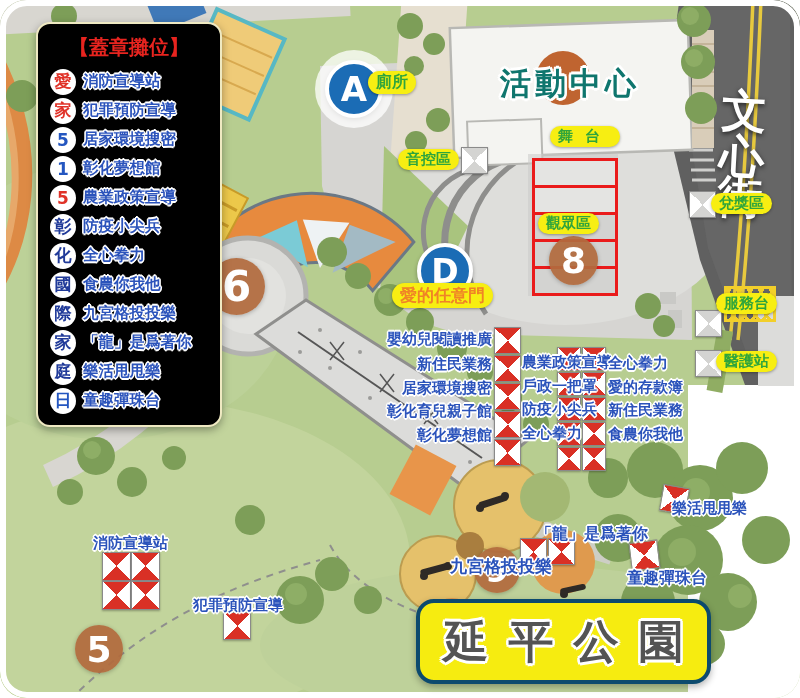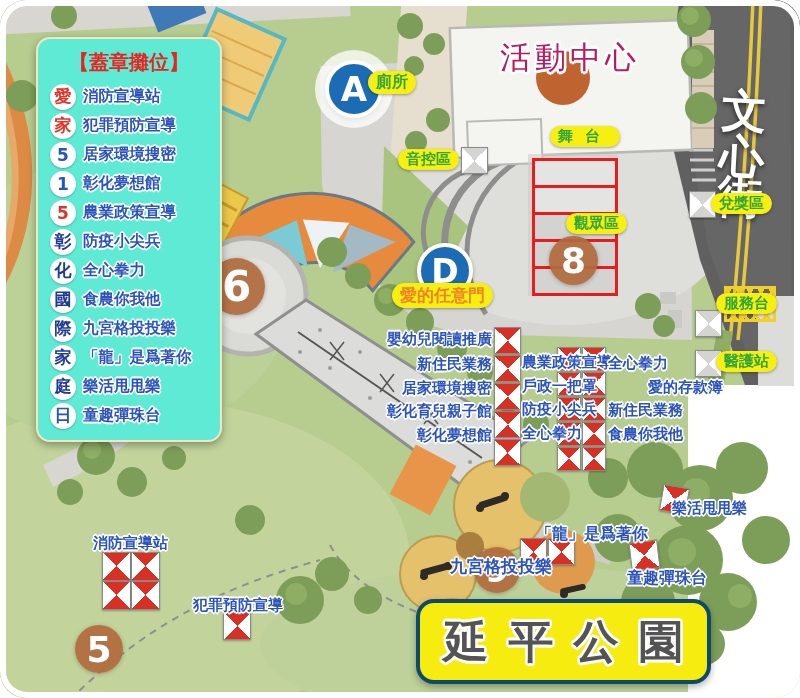--- a/index.html
+++ b/index.html
@@ -7,23 +7,23 @@
          font-family:"DejaVu Sans","Liberation Sans",sans-serif;}
   .bg{position:absolute;left:0;top:0;width:800px;height:698px;}
 
   
   .ow{text-shadow:-1px -1px 0 #fff,1px -1px 0 #fff,-1px 1px 0 #fff,1px 1px 0 #fff,
       -1.6px 0 0 #fff,1.6px 0 0 #fff,0 -1.6px 0 #fff,0 1.6px 0 #fff;}
   .ow2{text-shadow:-2px -2px 0 #fff,2px -2px 0 #fff,-2px 2px 0 #fff,2px 2px 0 #fff,
       -2.6px 0 0 #fff,2.6px 0 0 #fff,0 -2.6px 0 #fff,0 2.6px 0 #fff;}
 
   
-  .legend{position:absolute;left:36px;top:22px;width:182px;background:#5eead4;
+  .legend{position:absolute;left:36px;top:22px;width:182px;background:#000000;
           border-radius:14px;border:2px solid #efe9c2;box-shadow:0 3px 8px rgba(0,0,0,.35);
-          padding:8px 0 10px 0;z-index:6;margin-top:15px;}
+          padding:8px 0 10px 0;z-index:6;}
   .legend-title{text-align:center;font-size:20px;font-weight:bold;color:#e8241f;margin:2px 0 6px;}
   .lrow{display:flex;align-items:center;gap:7px;padding:1.5px 0 1.5px 12px;height:26px;}
   .badge{width:26px;height:26px;border-radius:50%;background:#fff;flex:0 0 26px;
          display:flex;align-items:center;justify-content:center;
          font-size:17px;font-weight:bold;box-shadow:0 1px 2px rgba(0,0,0,.25);}
   .llabel{font-size:15.5px;font-weight:bold;color:#2b53bb;white-space:nowrap;}
 
   
   .pill{position:absolute;background:#f7ee12;border-radius:999px;padding:1px 8px;
         font-size:15px;font-weight:bold;color:#2fa53c;white-space:nowrap;
@@ -58,52 +58,52 @@
   
   .crosshatch{position:absolute;left:724px;top:286px;width:46px;height:30px;
       border:3px solid #f2cf2a;z-index:4;
       background:repeating-linear-gradient(55deg,transparent 0 6px,#f2cf2a 6px 9px),
                  repeating-linear-gradient(-55deg,transparent 0 6px,#f2cf2a 6px 9px);}
 
   
   .street{position:absolute;left:714px;top:50px;writing-mode:vertical-rl;
           font-size:45px;font-weight:bold;color:#fff;letter-spacing:44px;
           text-shadow:0 2px 5px rgba(0,0,0,.65);transform:rotate(3deg);z-index:3;}
-  .building-label{position:absolute;left:470px;top:37px;width:200px;text-align:center;
-          font-size:31px;font-weight:normal;color:#be185d;letter-spacing:4px;z-index:3;}
+  .building-label{position:absolute;left:470px;top:63px;width:200px;text-align:center;
+          font-size:31px;font-weight:bold;color:#0f766e;letter-spacing:4px;z-index:3;}
   .banner{position:absolute;left:416px;top:599px;width:287px;height:77px;background:#f6ec10;
           border:4px solid #0c4a6e;border-radius:18px;box-shadow:0 3px 7px rgba(0,0,0,.3);
           display:flex;align-items:center;justify-content:center;z-index:7;}
   .banner-text{font-size:45px;font-weight:bold;color:#545454;letter-spacing:20px;
           text-indent:20px;}
 
   
   .marker-a{left:325px;top:60px;width:50px;height:50px;font-size:34px;}
   .marker-d{left:417px;top:243px;width:48px;height:48px;font-size:33px;box-shadow:0 2px 4px rgba(0,0,0,.3);}
   .pill-toilet{left:368px;top:71px;font-size:16px;}
   .pill-sound{left:398px;top:149px;}
   .tent-sound{position:absolute;left:461px;top:147px;z-index:5;}
   .pill-stage{left:550px;top:126px;letter-spacing:12px;}
-  .pill-audience{left:538px;top:213px;z-index:7;margin-left:28px;}
+  .pill-audience{left:538px;top:213px;z-index:7;}
   .pill-prize{left:711px;top:193px;}
   .tent-prize{position:absolute;left:689px;top:191px;z-index:5;}
   .pill-service{left:716px;top:293px;}
   .tent-service{position:absolute;left:695px;top:310px;z-index:5;}
   .pill-medical{left:716px;top:351px;}
   .tent-medical{position:absolute;left:695px;top:350px;z-index:5;}
   .pill-door{left:392px;top:283px;font-size:17px;}
   .n5{left:75px;top:625px;width:48px;height:48px;font-size:36px;}
   .n6{left:208px;top:258px;width:57px;height:57px;font-size:42px;}
   .n8{left:549px;top:236px;width:49px;height:49px;font-size:36px;}
   .n9{left:474px;top:547px;width:46px;height:46px;font-size:34px;}
 
   .bl0{right:308px;top:330px;} .bl1{right:308px;top:355px;} .bl2{right:308px;top:379px;}
   .bl3{right:308px;top:402px;} .bl4{right:308px;top:426px;}
   .bm0{left:522px;top:353px;} .bm1{left:522px;top:377px;} .bm2{left:522px;top:400px;} .bm3{left:522px;top:424px;}
-  .br0{left:608px;top:354px;} .br1{left:642px;top:378px;padding-left:6px;} .br2{left:608px;top:401px;} .br3{left:608px;top:425px;}
+  .br0{left:608px;top:354px;} .br1{left:608px;top:378px;} .br2{left:608px;top:401px;} .br3{left:608px;top:425px;}
   .tcol-left{left:494px;top:327px;}
   .tgrid-mid{left:557px;top:347px;}
   .tgrid-mid .tent{width:22px;height:22px;}
 
   .fire-label{left:93px;top:534px;}
   .fire-grid{position:absolute;left:102px;top:552px;display:grid;grid-template-columns:repeat(2,1fr);gap:0;z-index:5;}
   .fire-grid .tent{width:27px;height:27px;}
   .crime-label{left:193px;top:596px;}
   .tent-crime{position:absolute;left:223px;top:612px;width:26px;height:26px;z-index:5;}
   .nine-label{left:450px;top:555px;font-size:17px;z-index:6;}

